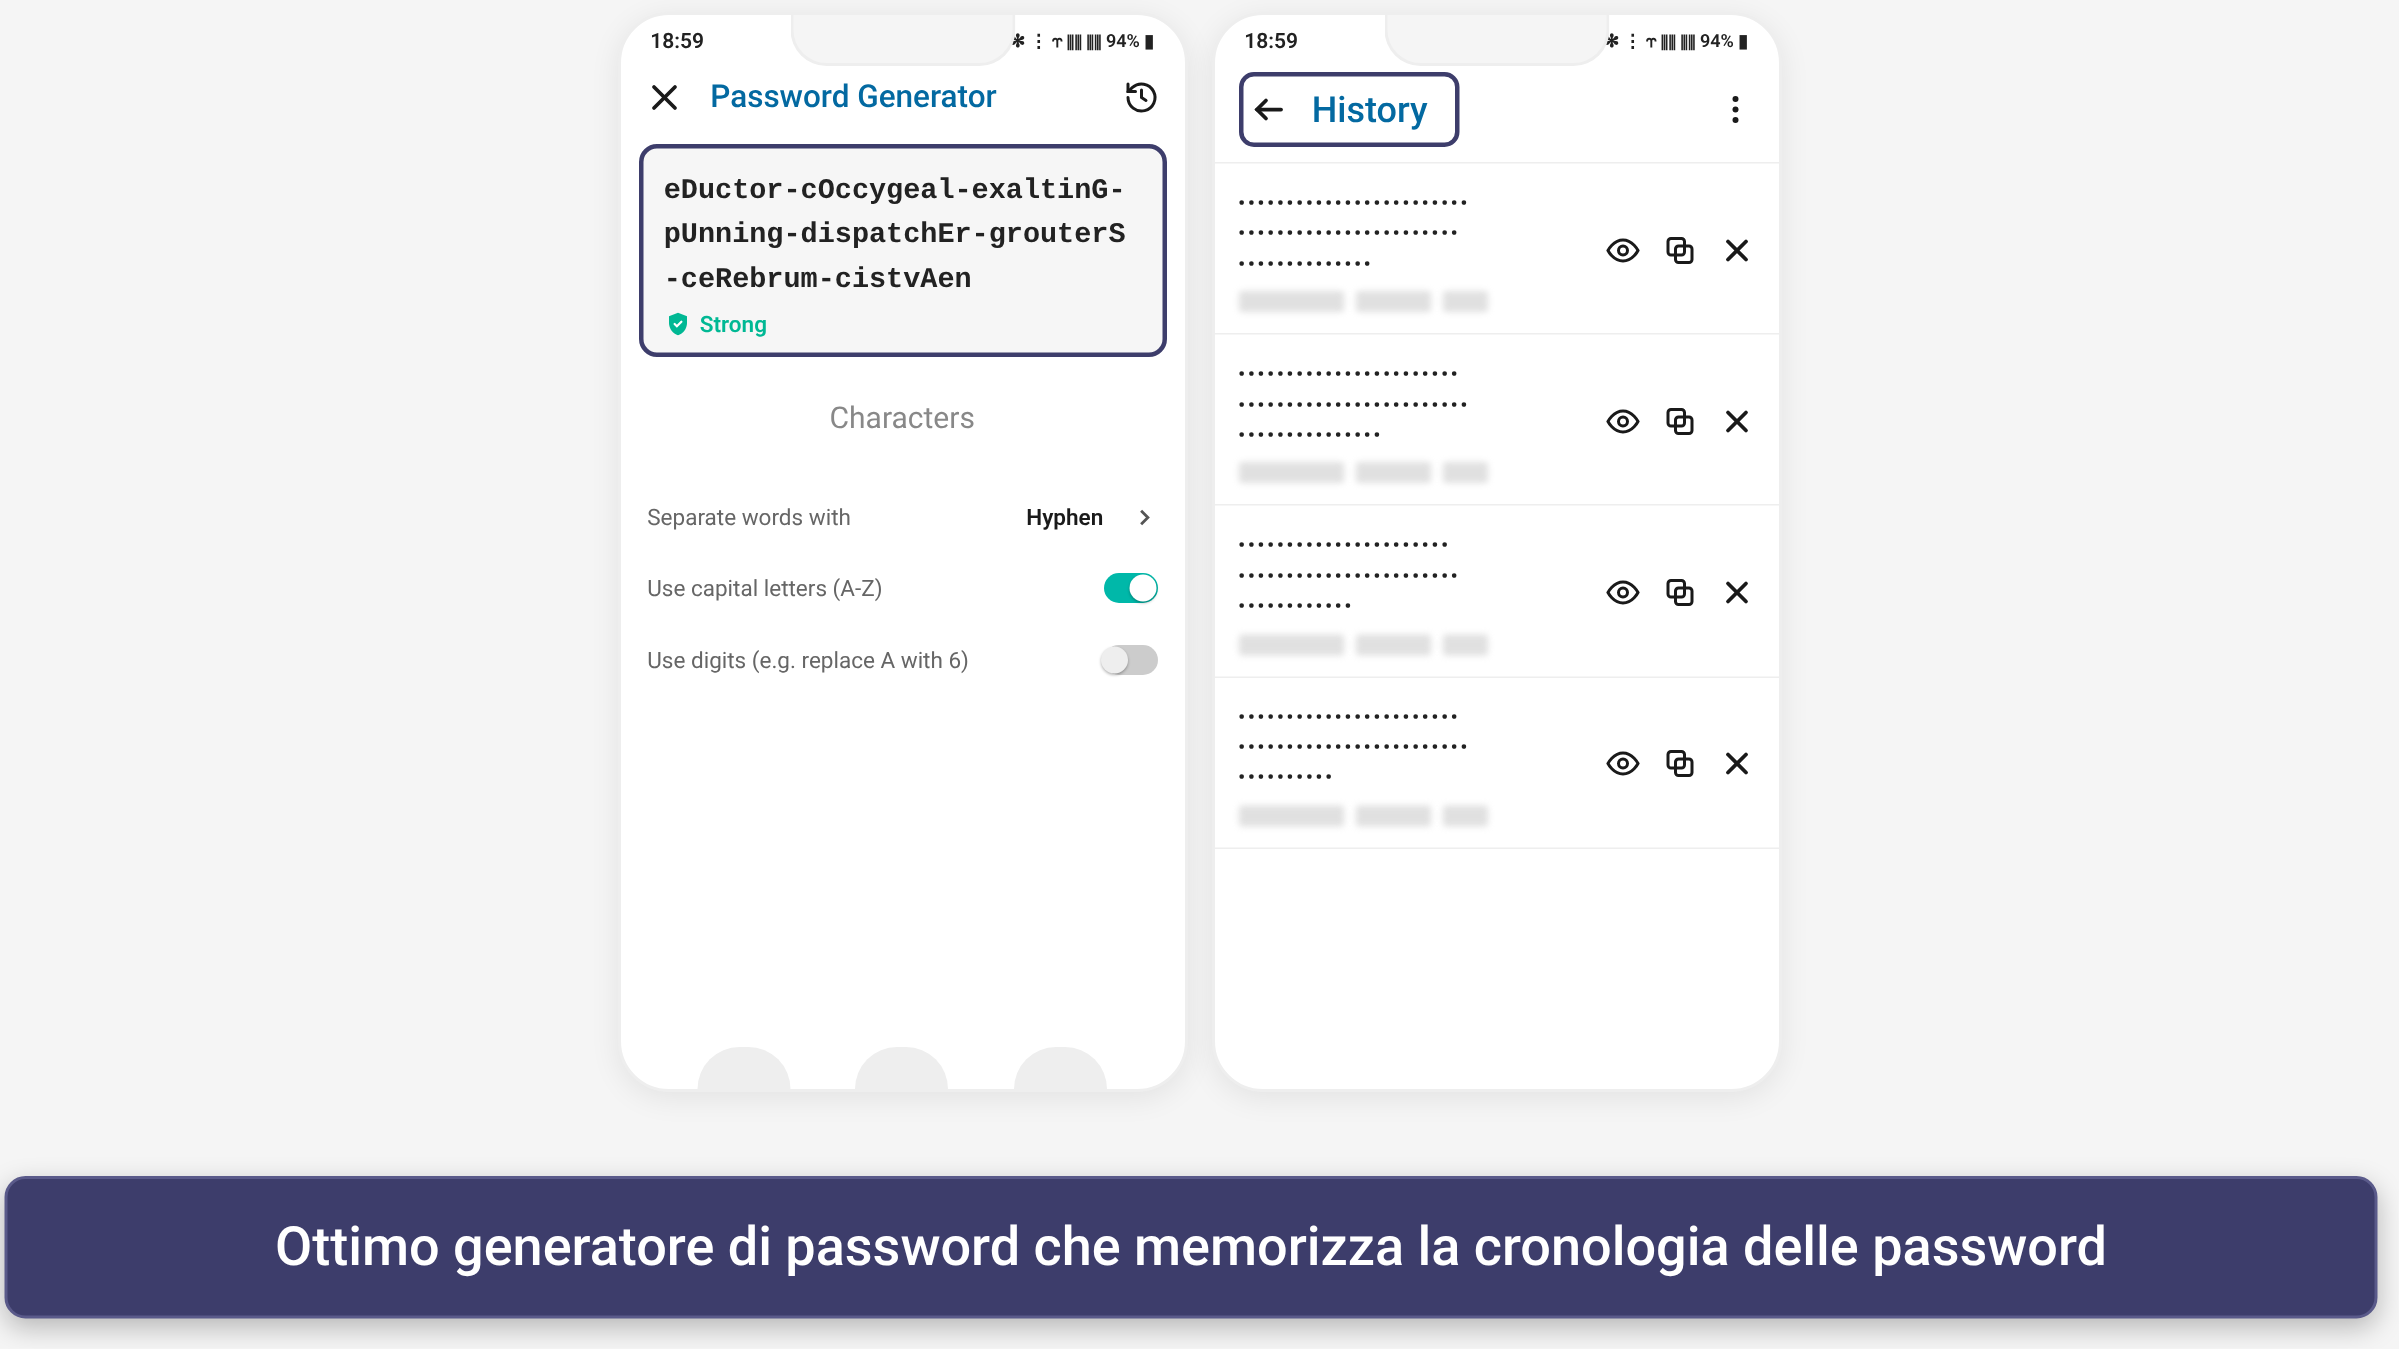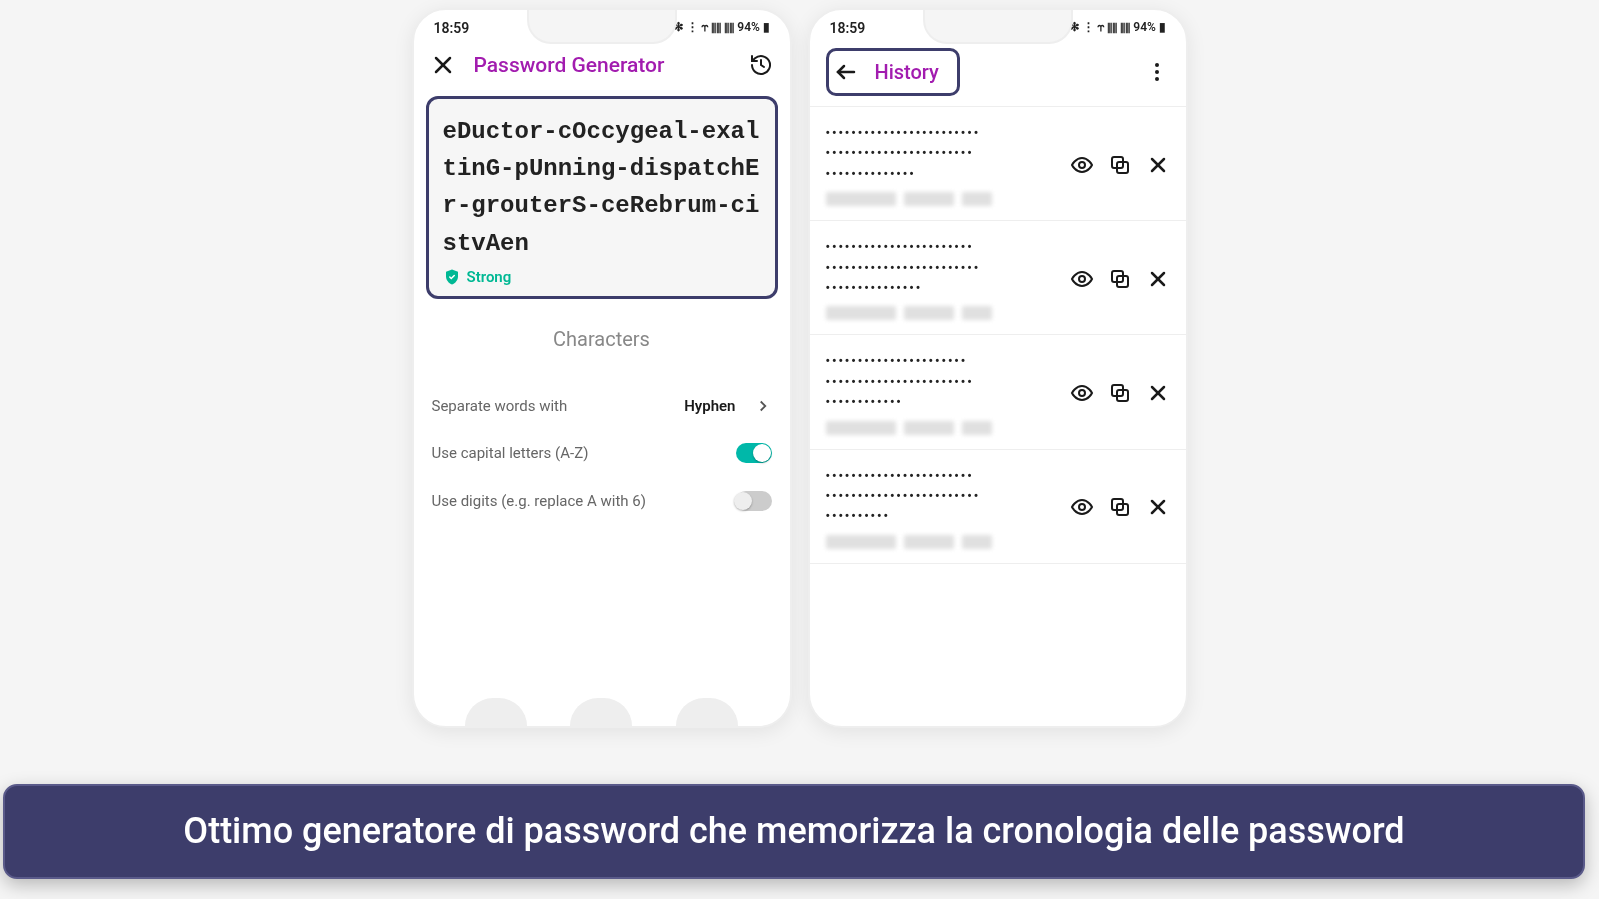--- a/index.html
+++ b/index.html
@@ -52,21 +52,21 @@
   .status-icons { font-size: 12px; letter-spacing: 0px; }
   .app-header {
     display: flex;
     align-items: center;
     padding: 10px 16px 14px;
     gap: 18px;
   }
   .app-header .title {
     font-size: 21px;
     font-weight: 500;
-    color: #a21caf;
+    color: #0369a1;
     flex: 1;
   }
   .icon-btn {
     width: 26px;
     height: 26px;
     display: flex;
     align-items: center;
     justify-content: center;
     cursor: pointer;
     color: #1a1a1a;
@@ -78,21 +78,21 @@
   }
   
   .password-card {
     margin: 4px 12px 0;
     padding: 14px 14px 10px;
     background: #f6f6f6;
     border-radius: 12px;
   }
   .password-text {
     font-family: 'Courier New', monospace;
-    font-size: 24px;
+    font-size: 19px;
     font-weight: 600;
     color: #222;
     word-break: break-all;
     line-height: 1.55;
     margin-bottom: 6px;
   }
   .strength-row {
     display: flex;
     align-items: center;
     gap: 6px;
@@ -336,21 +336,21 @@
       <span class="status-icons">✻ ⋮ ⥾ ⫴⫴ ⫴⫴ 94% ▮</span>
     </div>
     <div class="app-header" style="padding:6px 16px 10px; justify-content:space-between;">
       <div class="header-inline-highlight">
         <div class="icon-btn">
           <svg viewBox="0 0 24 24" fill="none" stroke="currentColor" stroke-width="2.5" stroke-linecap="round">
               <line x1="20" y1="12" x2="4" y2="12"></line>
               <polyline points="10 6 4 12 10 18"></polyline>
             </svg>
         </div>
-        <div class="title" style="font-size:20px">History</div>
+        <div class="title" style="font-size:24px">History</div>
       </div>
       <div class="icon-btn">
         <svg viewBox="0 0 24 24" fill="currentColor">
             <circle cx="12" cy="5" r="2"></circle>
             <circle cx="12" cy="12" r="2"></circle>
             <circle cx="12" cy="19" r="2"></circle>
           </svg>
       </div>
     </div>
 

